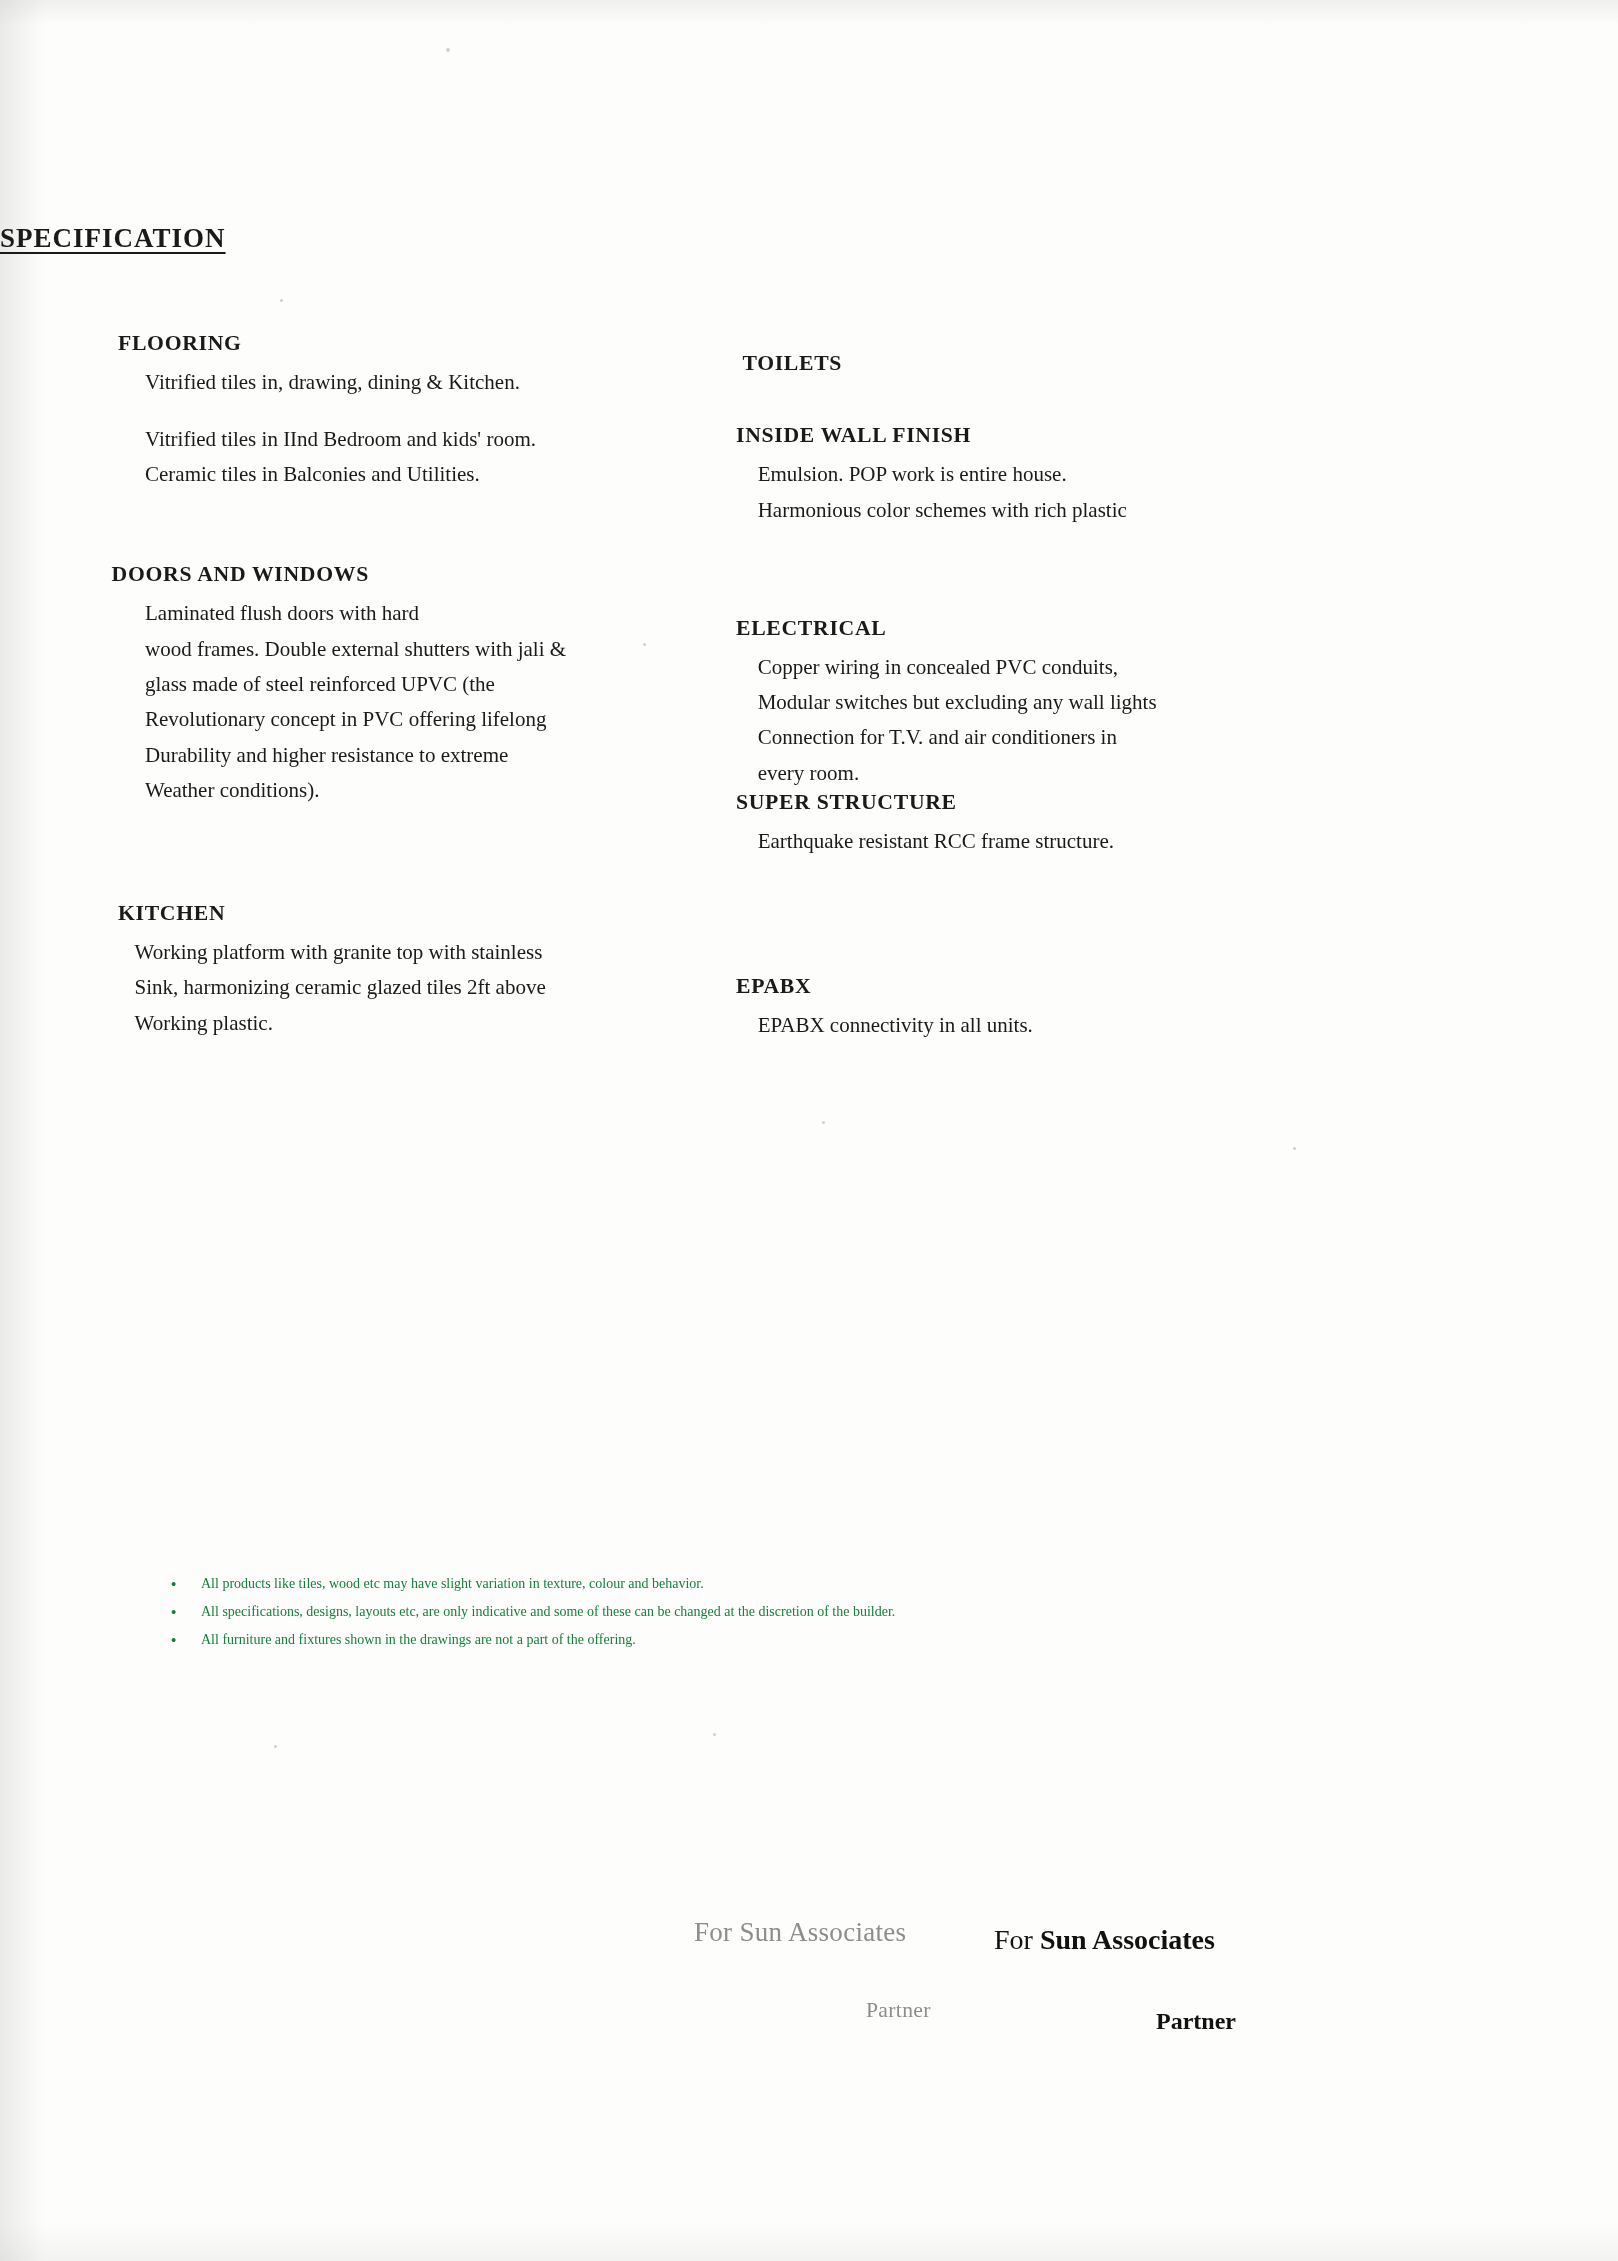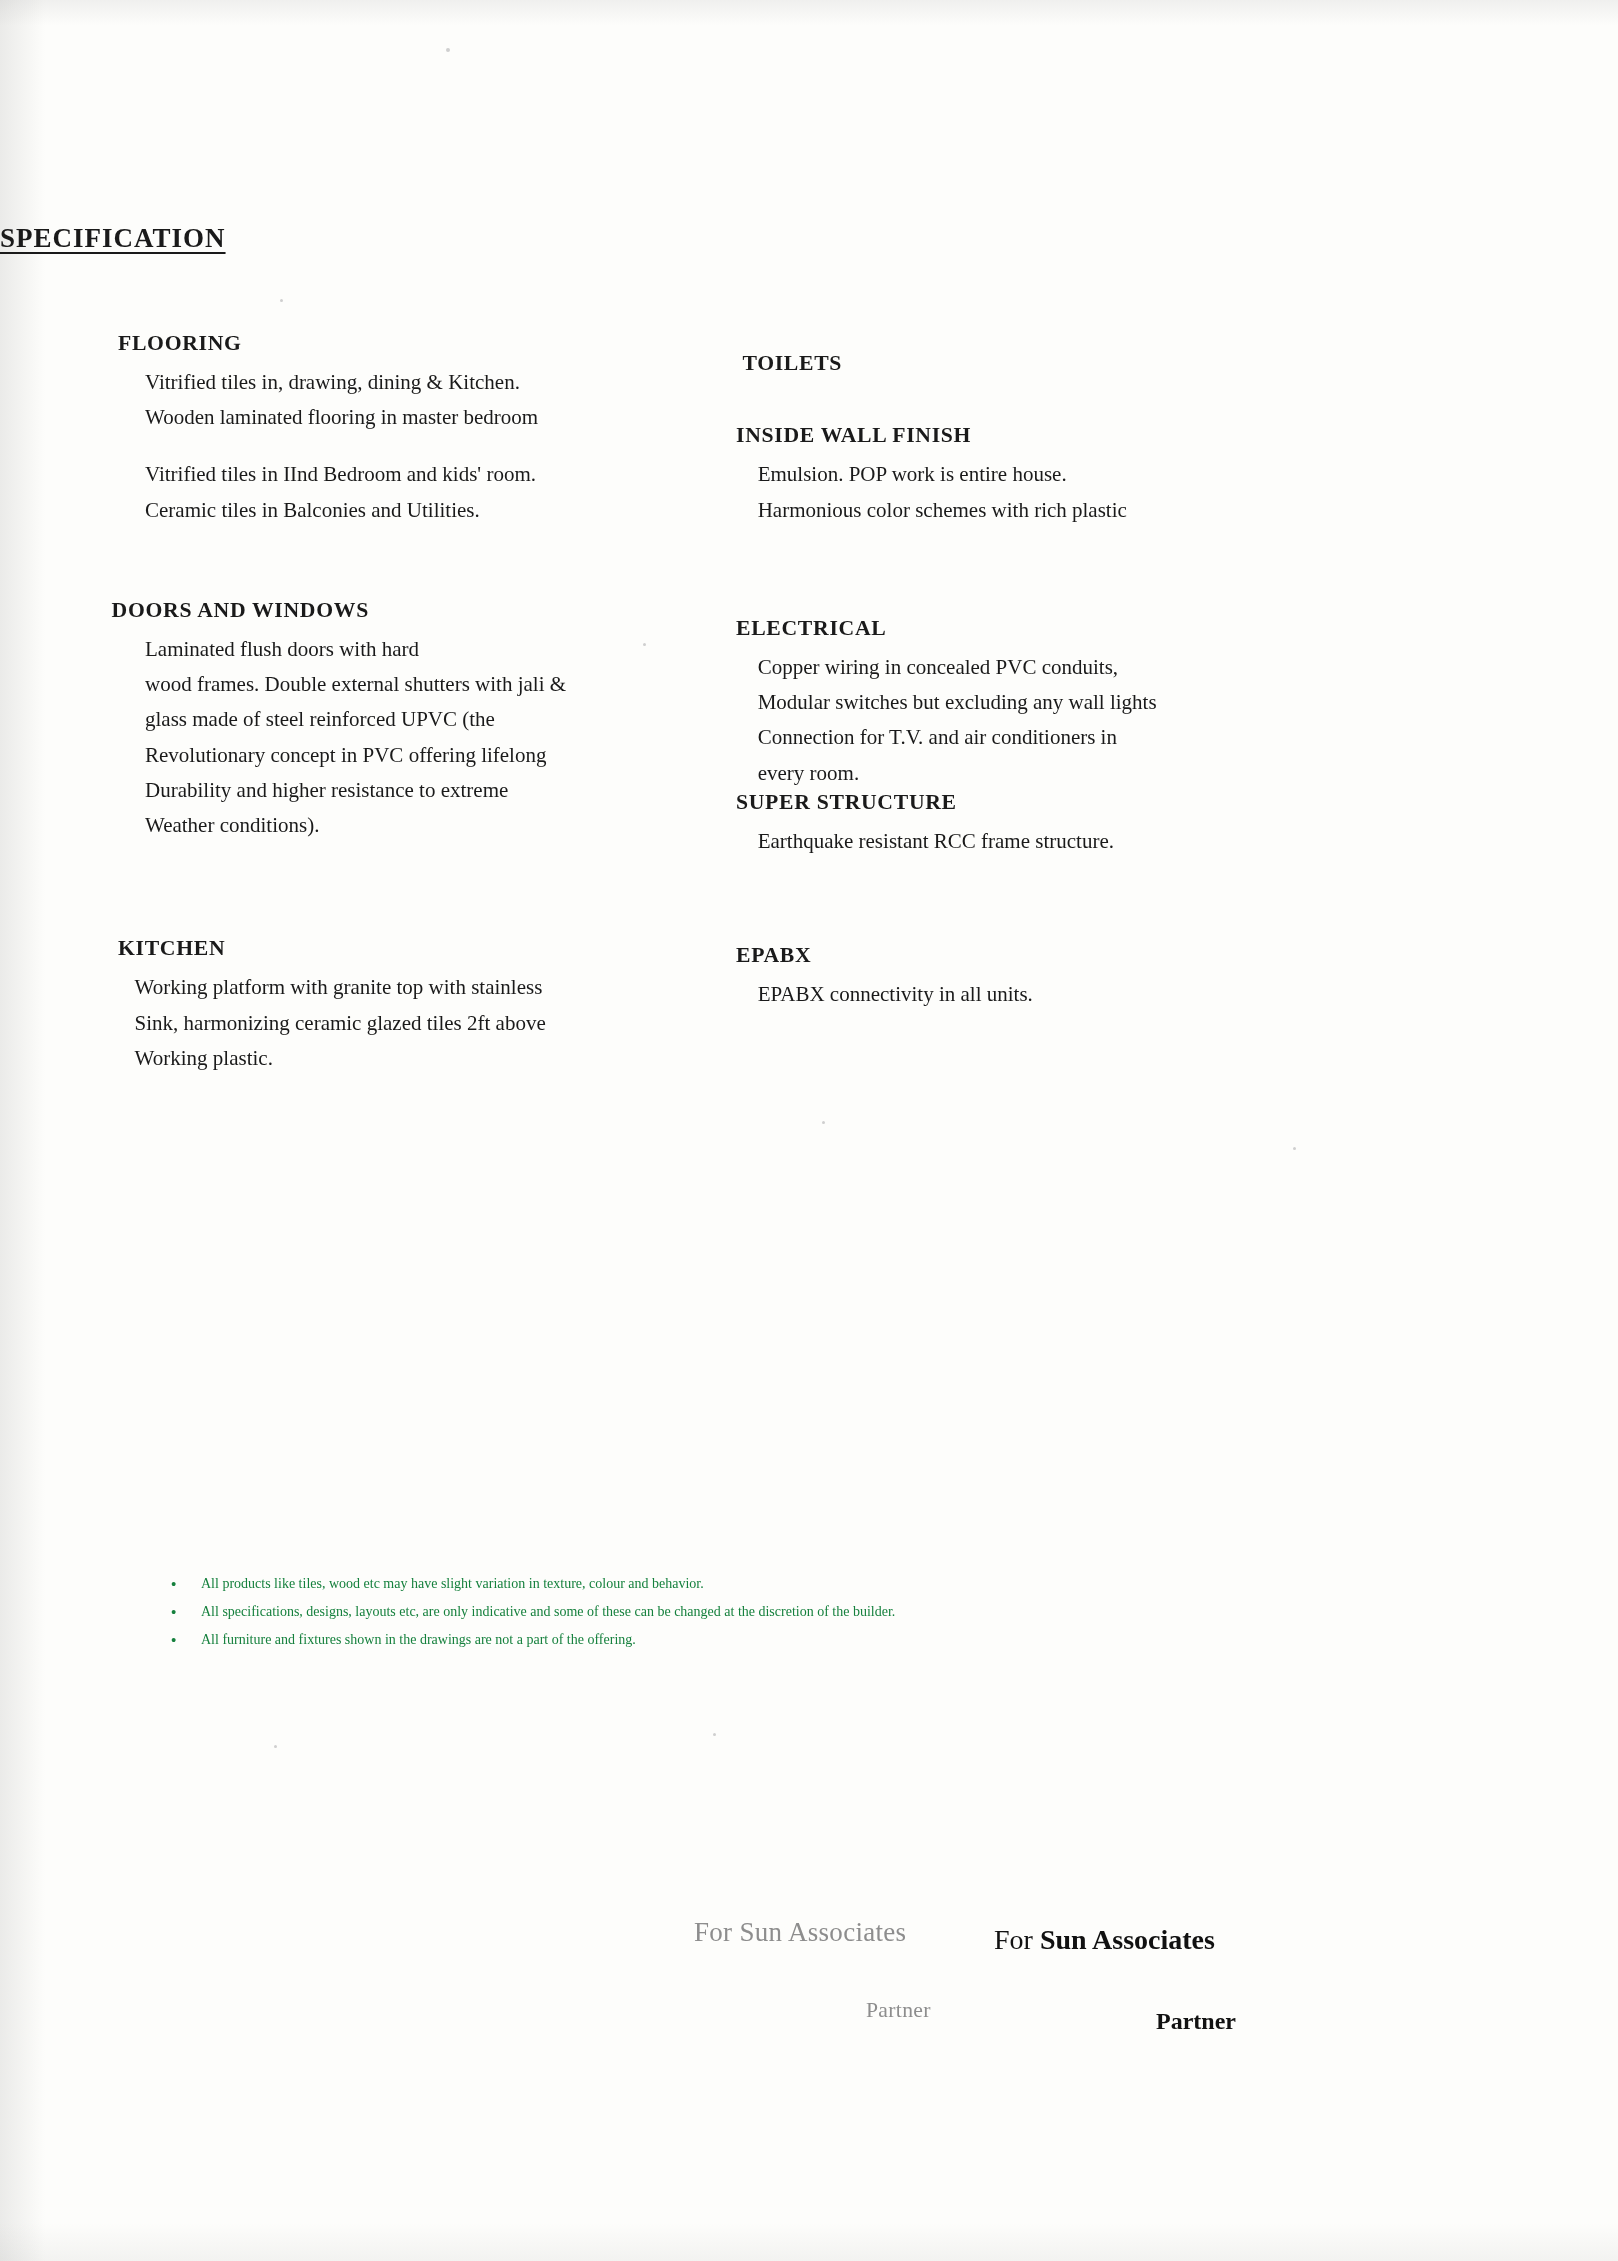--- a/index.html
+++ b/index.html
@@ -82,21 +82,21 @@
 
   
   .left-flooring   { margin-top: 0; }
   .left-doors      { margin-top: 71px; }
   .left-kitchen    { margin-top: 94px; }
 
   .right-toilets   { margin-top: 20.4px; }
   .right-wall      { margin-top: 47px; }
   .right-electrical{ margin-top: 89px; }
   .right-super     { }
-  .right-epabx     { margin-top: 85px; }
+  .right-epabx     { margin-top: 116px; }
 
   .right-head { padding-left: 6.4px; }
   .right-body { padding-left: 21.7px; }
 
   
   #notes {
     position: absolute;
     left: 158px;
     top: 1573px;
     width: 1210px;
@@ -178,21 +178,20 @@
   <div class="speck" style="left:274px;top:1745px;width:3.2px;height:3.2px;"></div>
 
   <div id="doc-title">SPECIFICATION</div>
 
   <div class="col col-left">
 
     <div class="section left-flooring">
       <div class="sec-head">FLOORING</div>
       <div class="sec-body">
         <p>Vitrified tiles in, drawing, dining &amp; Kitchen.</p>
-        <p>Wooden laminated flooring in master bedroom</p>
         <span class="gap"></span>
         <p>Vitrified tiles in IInd Bedroom and kids' room.</p>
         <p>Ceramic tiles in Balconies and Utilities.</p>
       </div>
     </div>
 
     <div class="section left-doors">
       <div class="sec-head" style="margin-left:-6.4px;">DOORS AND WINDOWS</div>
       <div class="sec-body">
         <p>Laminated flush doors with hard</p>

